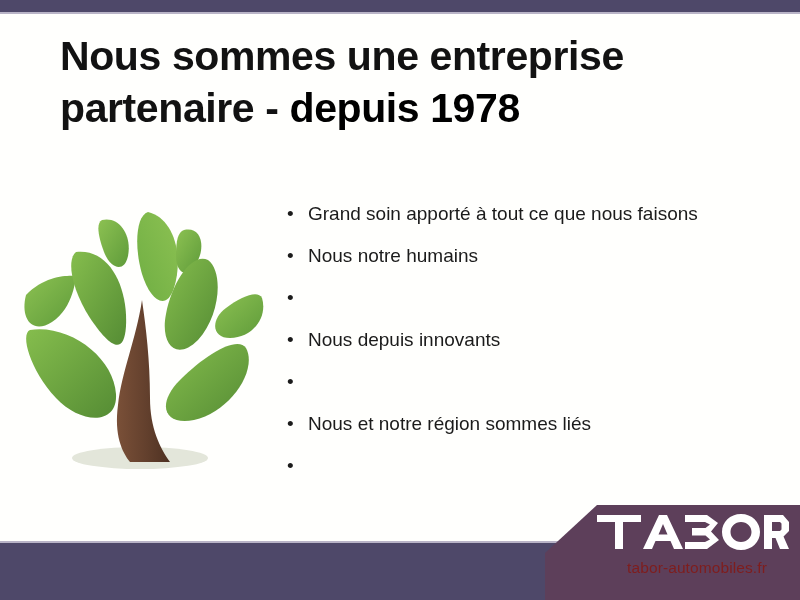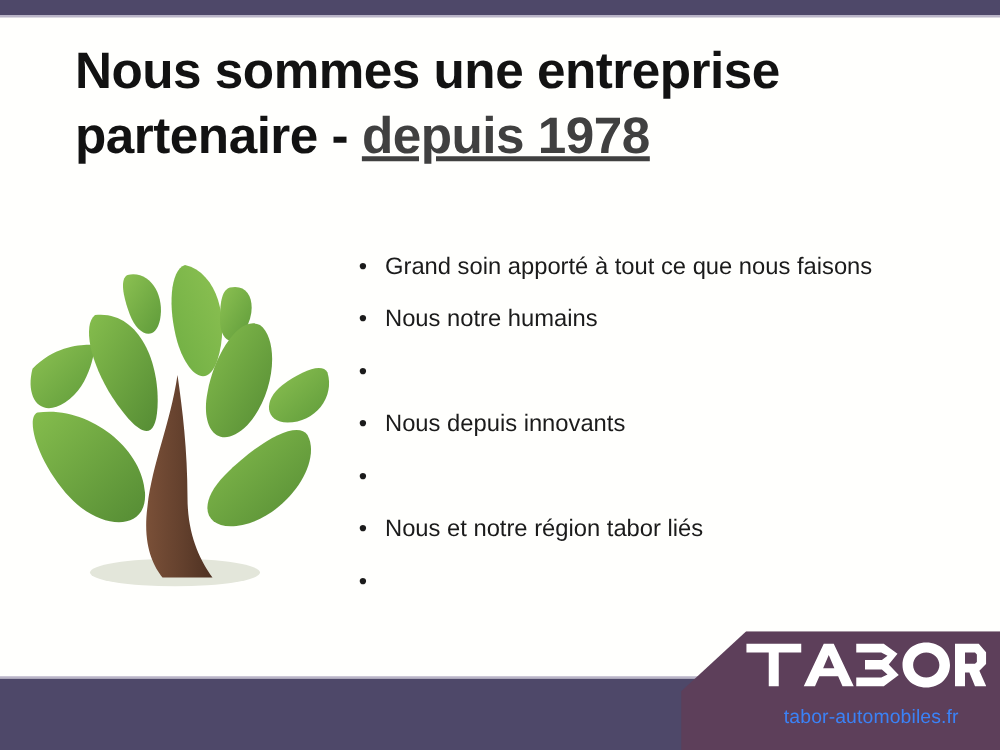--- a/index.html
+++ b/index.html
@@ -59,22 +59,21 @@
   }
   .title-line {
     font-size: 41px;
     font-weight: bold;
     color: #121212;
     letter-spacing: -0.4px;
     line-height: 1.27;
     white-space: nowrap;
   }
   .title-accent {
-    color: #404040;
-    text-decoration: underline;
+    color: #000000;
   }
 
   
   .bullet-list {
     position: absolute;
     left: 286px;
     top: 193px;
     width: 470px;
     list-style: none;
     margin: 0;
@@ -127,23 +126,23 @@
     top: 6px;
     width: 200px;
     text-align: center;
   }
   .logo-wordmark {
     width: 192px;
     height: 40px;
     display: block;
   }
   .logo-tagline {
-    margin-top: 14px;
+    margin-top: 8px;
     font-size: 15.5px;
-    color: #3b82f6;
+    color: #7f1d1d;
     letter-spacing: 0.1px;
     white-space: nowrap;
   }
 </style>
 </head>
 <body>
 
 <div id="slide">
 
   <div class="top-bar"></div>
@@ -218,21 +217,21 @@
     </li>
     <li class="bullet-item">
       <span class="bullet-dot">•</span>
       <span>Nous depuis innovants</span>
     </li>
     <li class="bullet-item">
       <span class="bullet-dot">•</span>
     </li>
     <li class="bullet-item">
       <span class="bullet-dot">•</span>
-      <span>Nous et notre région tabor liés</span>
+      <span>Nous et notre région sommes liés</span>
     </li>
     <li class="bullet-item">
       <span class="bullet-dot">•</span>
     </li>
   </ul>
 
   <div class="bottom-bar-hairline"></div>
   <div class="bottom-bar"></div>
 
   <div class="logo-panel">

